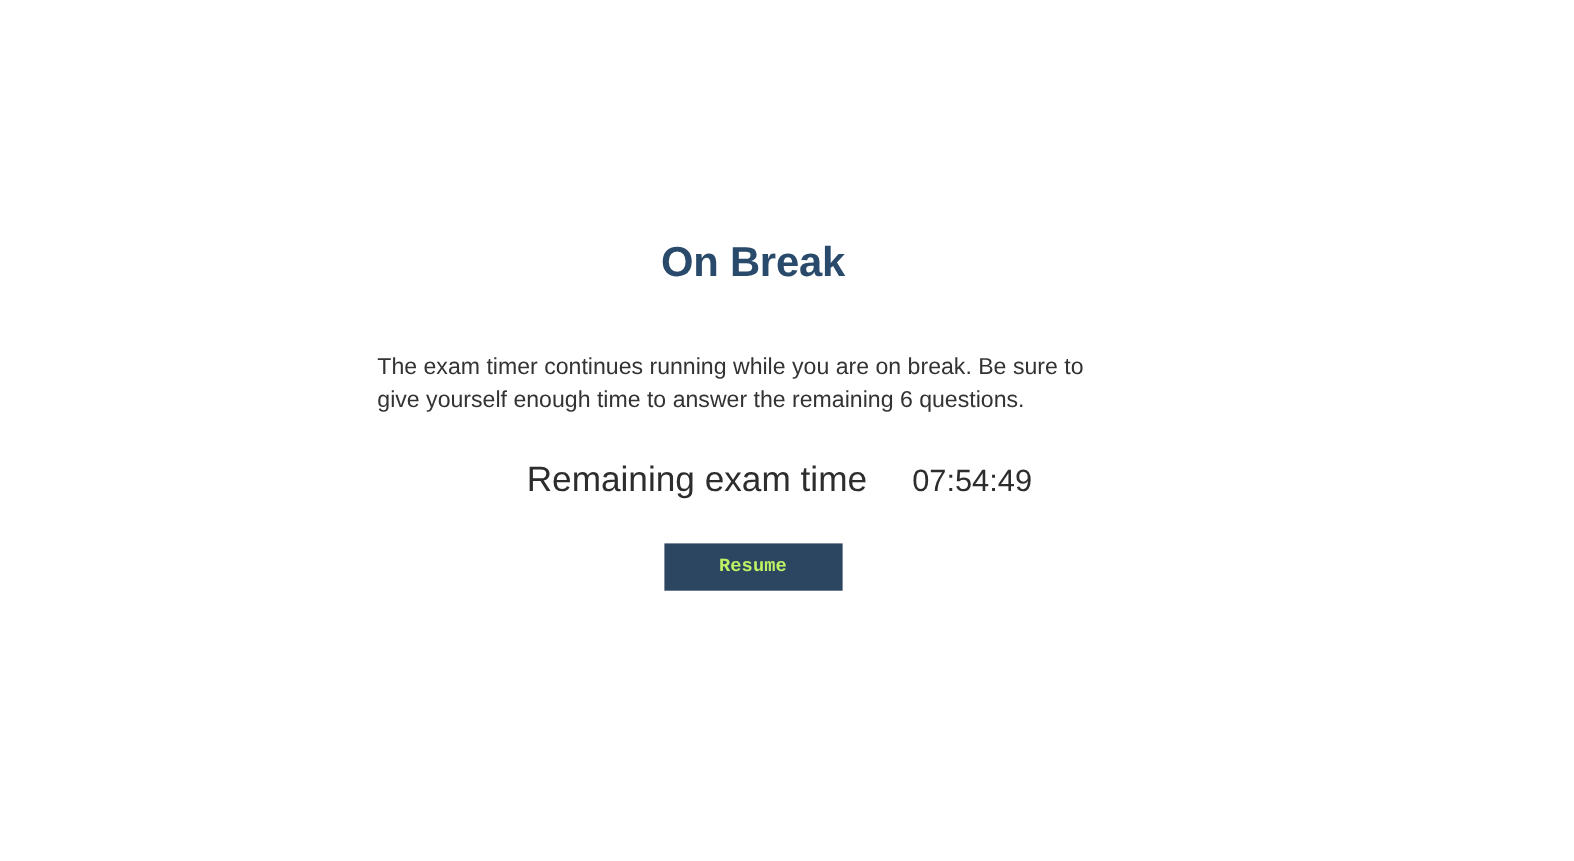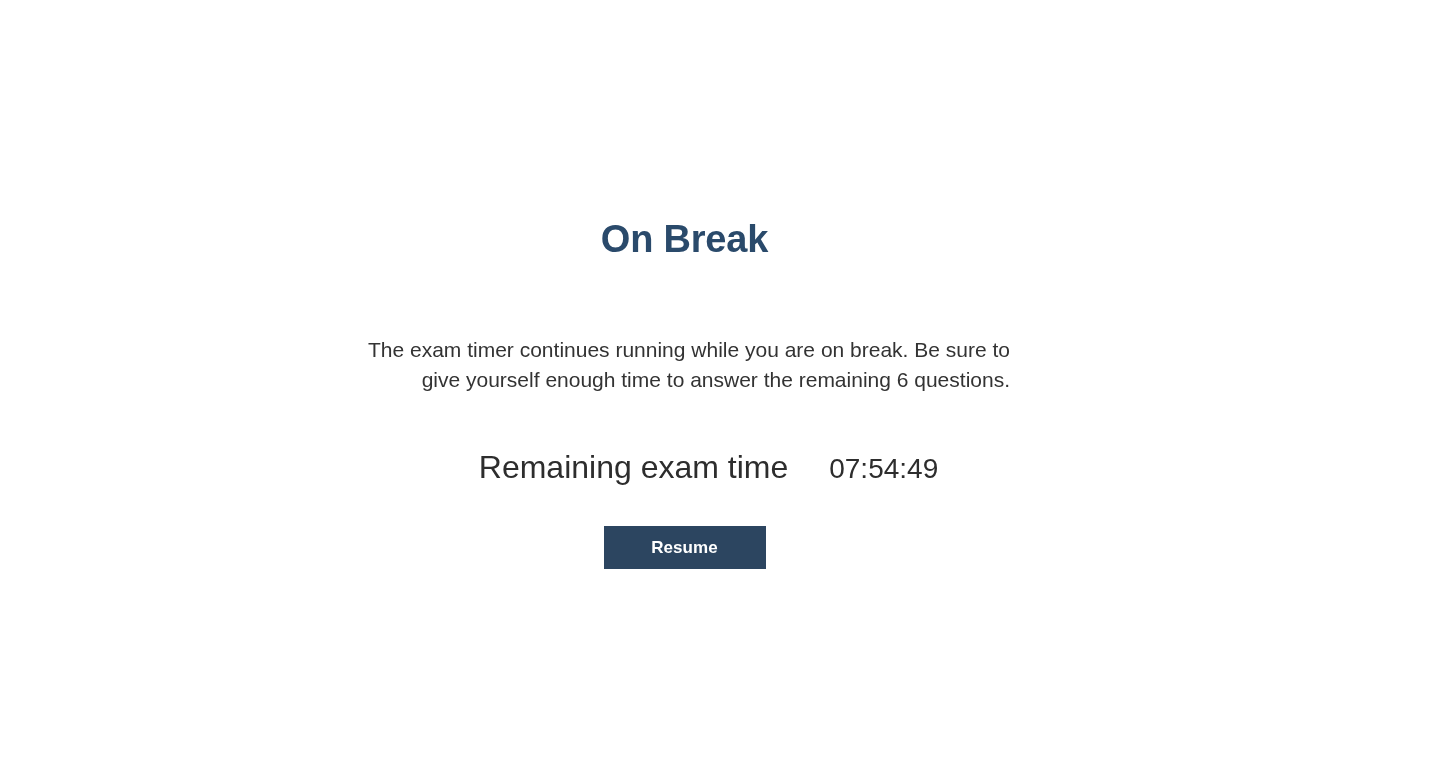--- a/index.html
+++ b/index.html
@@ -34,26 +34,26 @@
     margin: 0;
     text-align: center;
     font-size: 38px;
     font-weight: bold;
     line-height: 46px;
     color: #2a4a6b;
     letter-spacing: -0.2px;
   }
 
   .break-message {
-    margin: 16px;
+    margin: 0;
     padding-top: 57px;
     font-size: 21px;
     line-height: 30px;
     color: #333333;
-    text-align: right;
+    text-align: left;
   }
 
   .timer-row {
     display: flex;
     justify-content: center;
     align-items: baseline;
     padding-top: 37px;
     white-space: nowrap;
   }
 
@@ -81,22 +81,22 @@
 
   .resume-button {
     display: inline-flex;
     align-items: center;
     justify-content: center;
     width: 162px;
     height: 43px;
     border: none;
     border-radius: 0;
     background: #2c4560;
-    color: #ffffff;
-    font-family: Liberation Sans, sans-serif;
+    color: #bef264;
+    font-family: Liberation Mono, monospace;
     font-size: 17px;
     font-weight: bold;
     letter-spacing: 0.1px;
     cursor: pointer;
     padding: 0;
   }
 </style>
 </head>
 <body>
 

